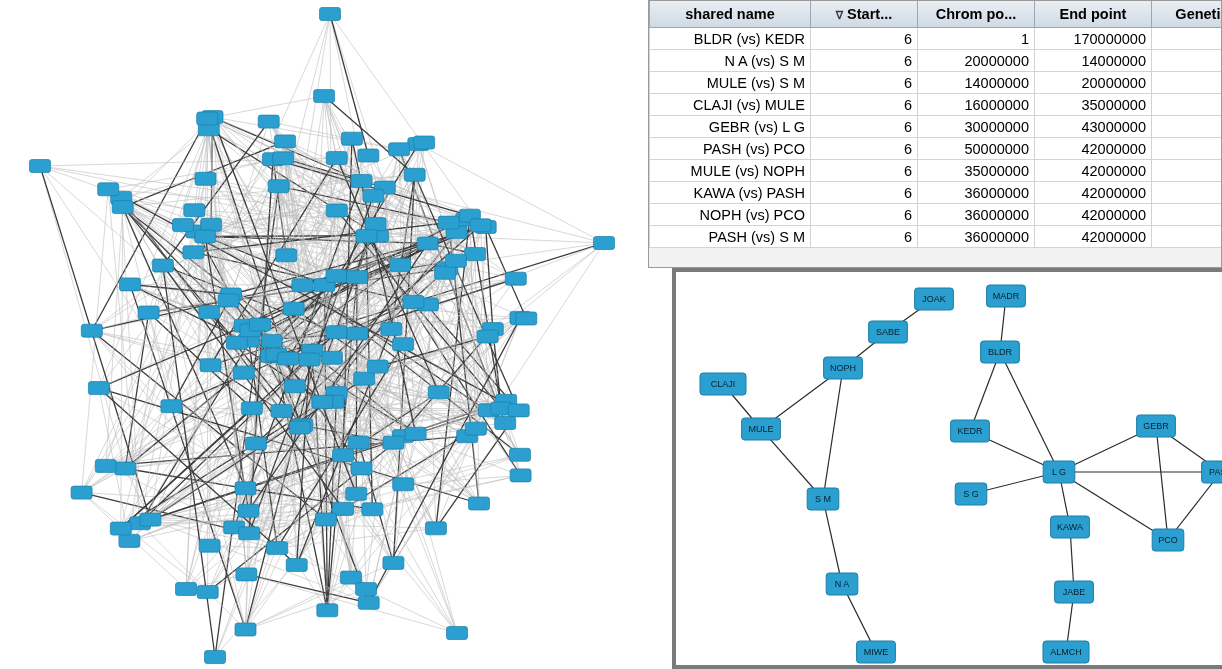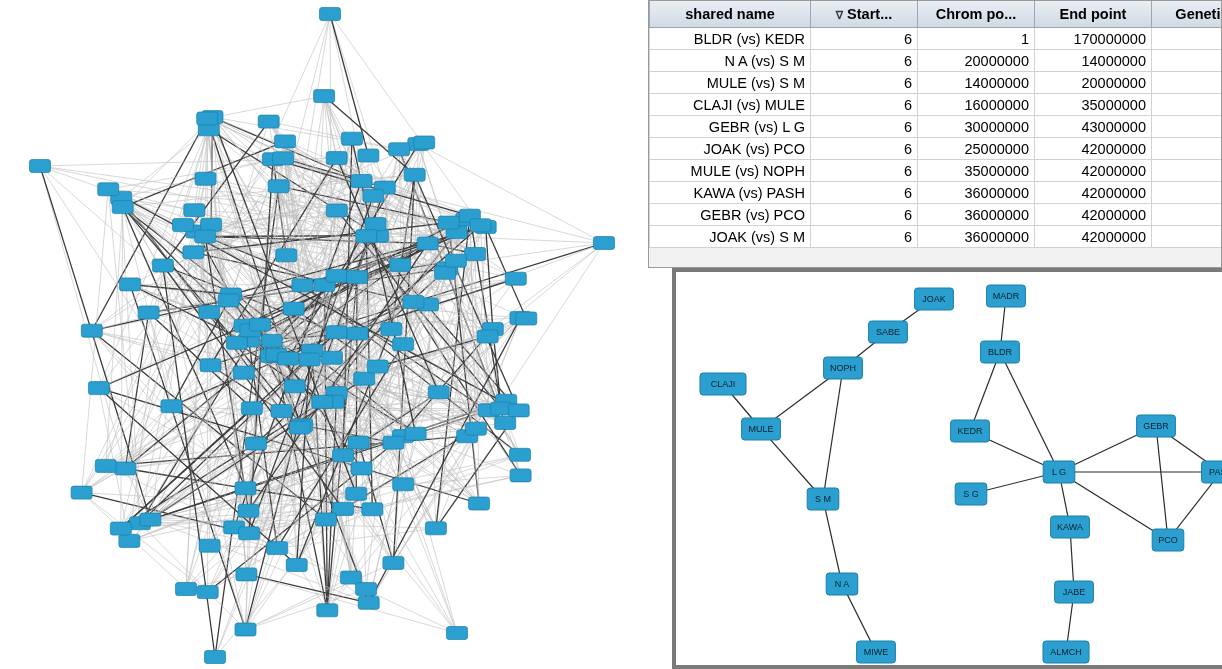--- a/index.html
+++ b/index.html
@@ -1363,49 +1363,49 @@
           <td class="num">5.9</td>
         </tr>
         <tr>
           <td class="txt first-col">GEBR (vs) L G</td>
           <td class="num">6</td>
           <td class="num">30000000</td>
           <td class="num">43000000</td>
           <td class="num">16.9</td>
         </tr>
         <tr>
-          <td class="txt first-col">JOAK (vs) PCO</td>
+          <td class="txt first-col">PASH (vs) PCO</td>
           <td class="num">6</td>
-          <td class="num">25000000</td>
+          <td class="num">50000000</td>
           <td class="num">42000000</td>
           <td class="num">11.4</td>
         </tr>
         <tr>
           <td class="txt first-col">MULE (vs) NOPH</td>
           <td class="num">6</td>
           <td class="num">35000000</td>
           <td class="num">42000000</td>
           <td class="num">10.5</td>
         </tr>
         <tr>
           <td class="txt first-col">KAWA (vs) PASH</td>
           <td class="num">6</td>
           <td class="num">36000000</td>
           <td class="num">42000000</td>
           <td class="num">8.9</td>
         </tr>
         <tr>
-          <td class="txt first-col">GEBR (vs) PCO</td>
+          <td class="txt first-col">NOPH (vs) PCO</td>
           <td class="num">6</td>
           <td class="num">36000000</td>
           <td class="num">42000000</td>
           <td class="num">8.4</td>
         </tr>
         <tr>
-          <td class="txt first-col">JOAK (vs) S M</td>
+          <td class="txt first-col">PASH (vs) S M</td>
           <td class="num">6</td>
           <td class="num">36000000</td>
           <td class="num">42000000</td>
           <td class="num">9.9</td>
         </tr>
       </tbody>
   </table>
 </div>
 
 <div id="network-small">

